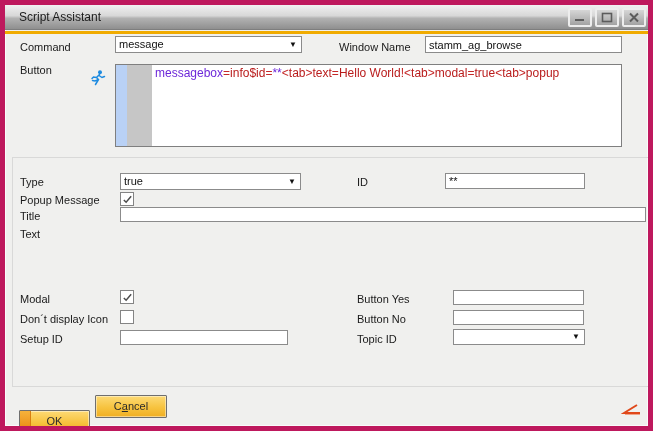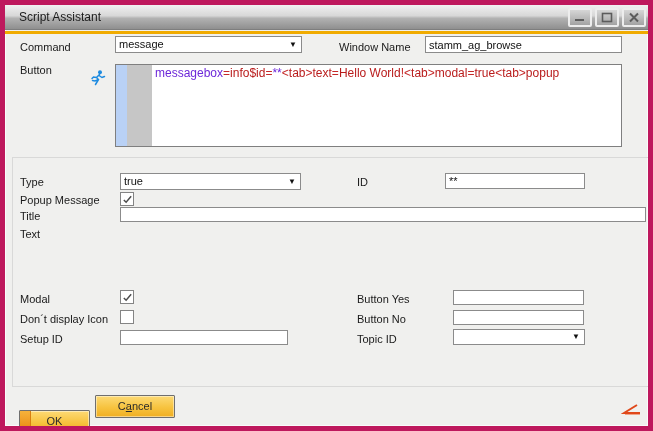--- a/index.html
+++ b/index.html
@@ -66,21 +66,21 @@
     box-shadow: inset 0 0 0 1px rgba(255,255,255,.45);
     font-size:11px; color:#2b2b2b; text-align:center; line-height:21px; cursor:pointer;
   }
   .btn .accel { text-decoration:underline; }
   .btn-ok { left:14px; top:405px; width:71px; }
   .btn-ok::before {
     content:""; position:absolute; left:0; top:0; bottom:0; width:10px;
     background:linear-gradient(180deg,#f6b23b,#e8860d);
     border-right:1px solid #d87f10;
   }
-  .btn-cancel { left:90px; top:390px; width:80px; }
+  .btn-cancel { left:90px; top:390px; width:72px; }
   .corner-mark { position:absolute; left:616px; top:397px; cursor:nwse-resize; }
 </style>
 </head>
 <body>
 
 <div class="window">
 
   <div class="titlebar">
     <span class="title-text">Script Assistant</span>
     <div class="win-controls">

